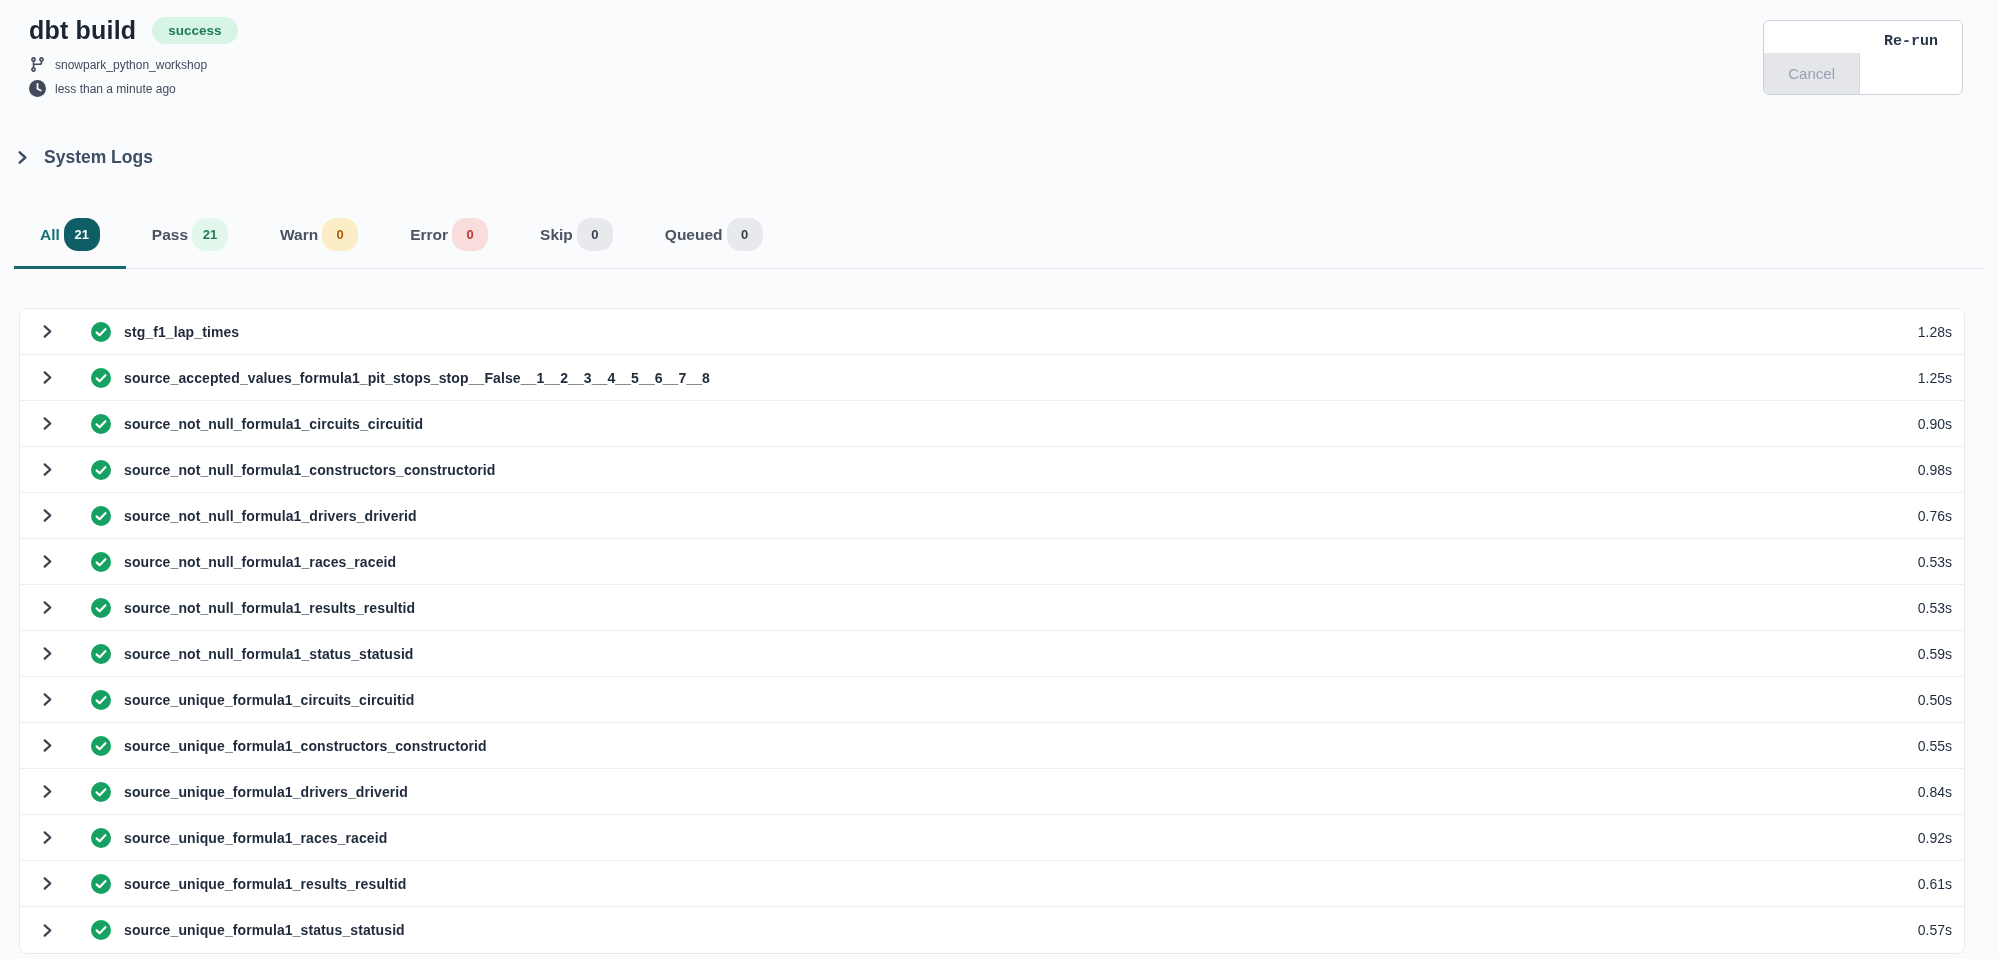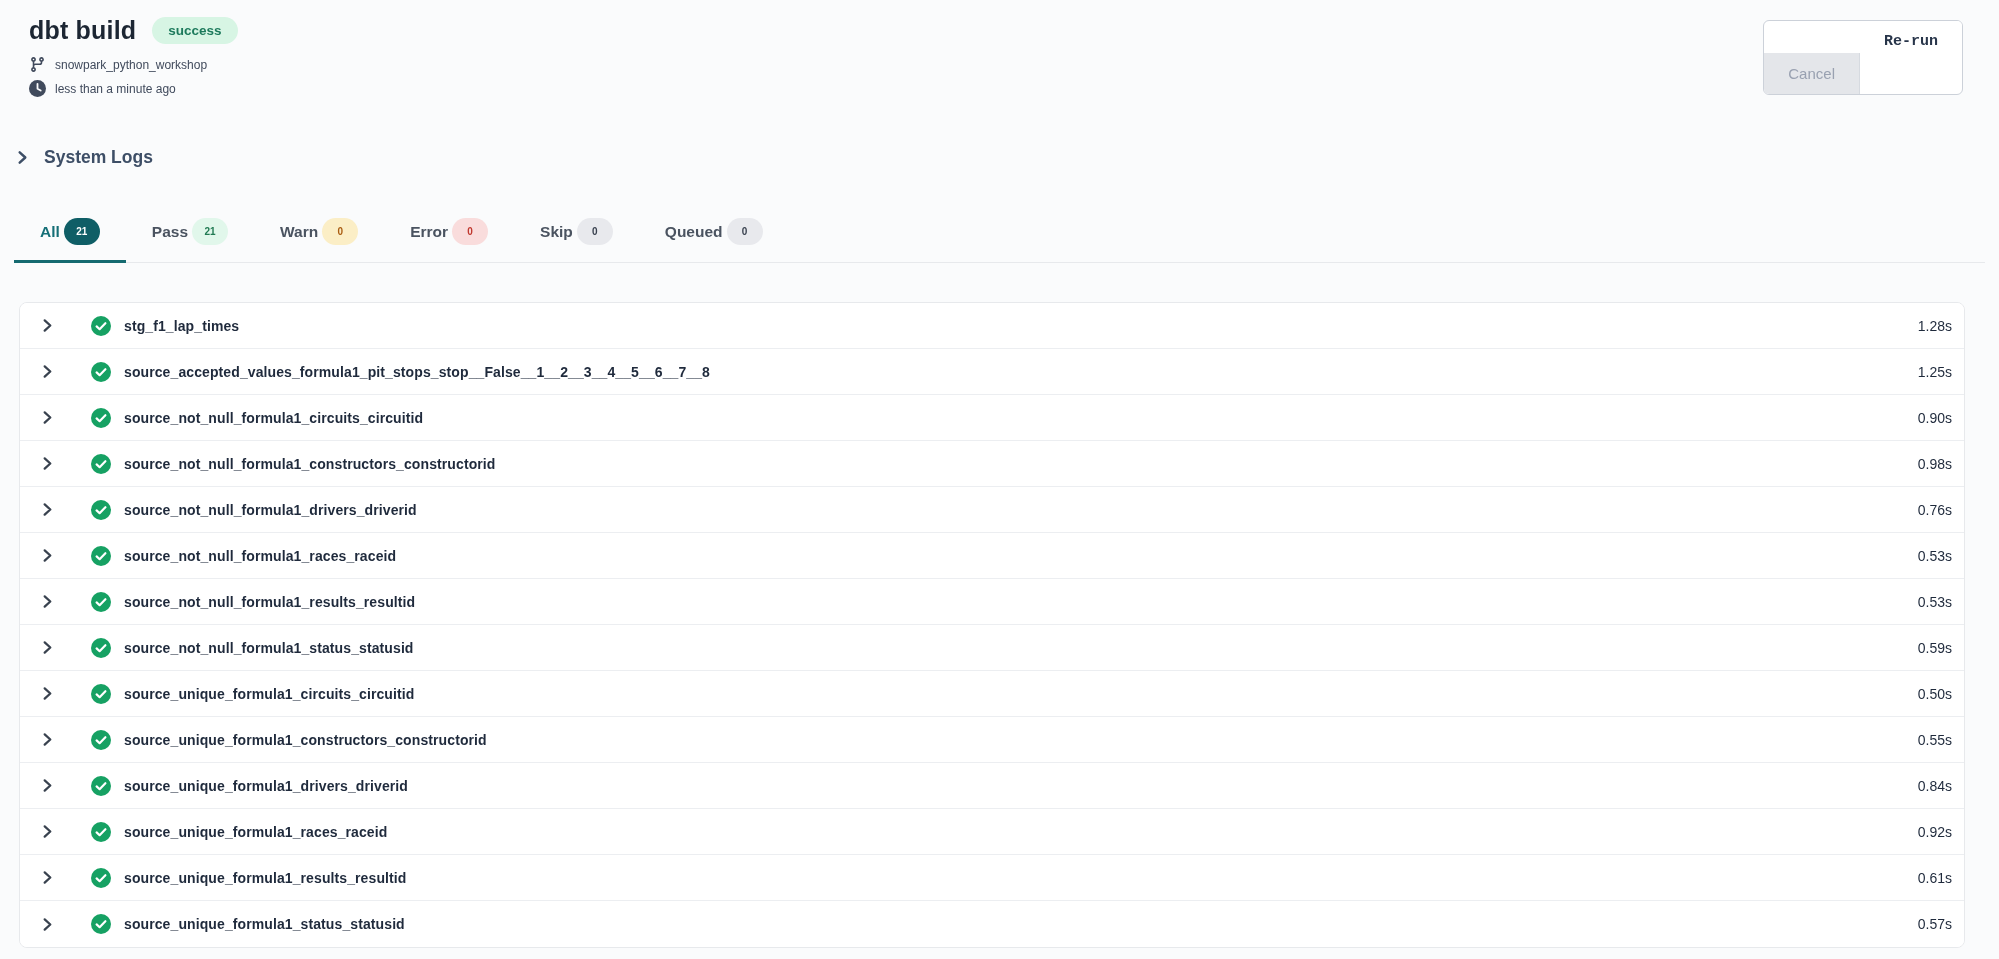--- a/index.html
+++ b/index.html
@@ -55,23 +55,23 @@
     display: flex; align-items: center; gap: 4px;
     padding: 12px 26px 15px 26px;
     margin-bottom: -1px;
     border-bottom: 3px solid transparent;
     cursor: pointer;
     font-size: 15.5px; color: #4a5360; font-weight: 600;
   }
   .tab.active { border-bottom-color: #156a70; }
   .tab.active .tab-label { color: #156f77; font-weight: bold; }
   .tab-badge {
-    min-width: 36px; height: 27px; padding: 0 10px;
+    min-width: 36px; height: 33px; padding: 0 10px;
     display: inline-flex; align-items: center; justify-content: center;
-    border-radius: 14px; font-size: 10px; font-weight: bold;
+    border-radius: 14px; font-size: 13px; font-weight: bold;
   }
   .tab.all .tab-badge    { background: #0f5e66; color: #ffffff; }
   .tab.pass .tab-badge   { background: #e1f7eb; color: #217a53; }
   .tab.warn .tab-badge   { background: #fbeec6; color: #a95c11; }
   .tab.error .tab-badge  { background: #f9dcdc; color: #c0392f; }
   .tab.skip .tab-badge,
   .tab.queued .tab-badge { background: #e8e9ed; color: #39414f; }
 
   
   .results-card {

